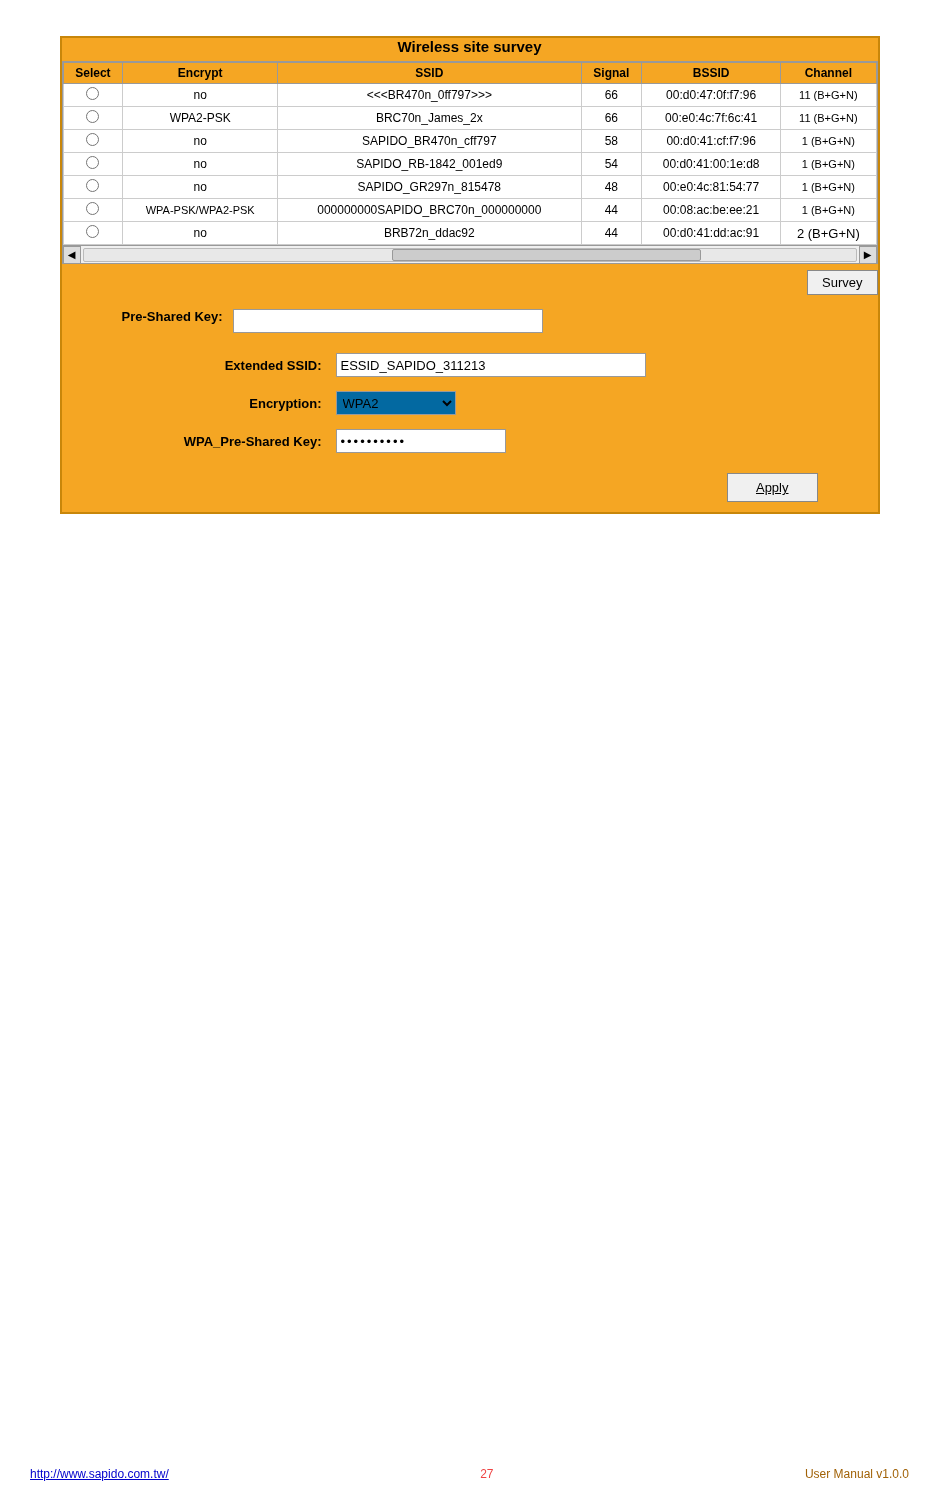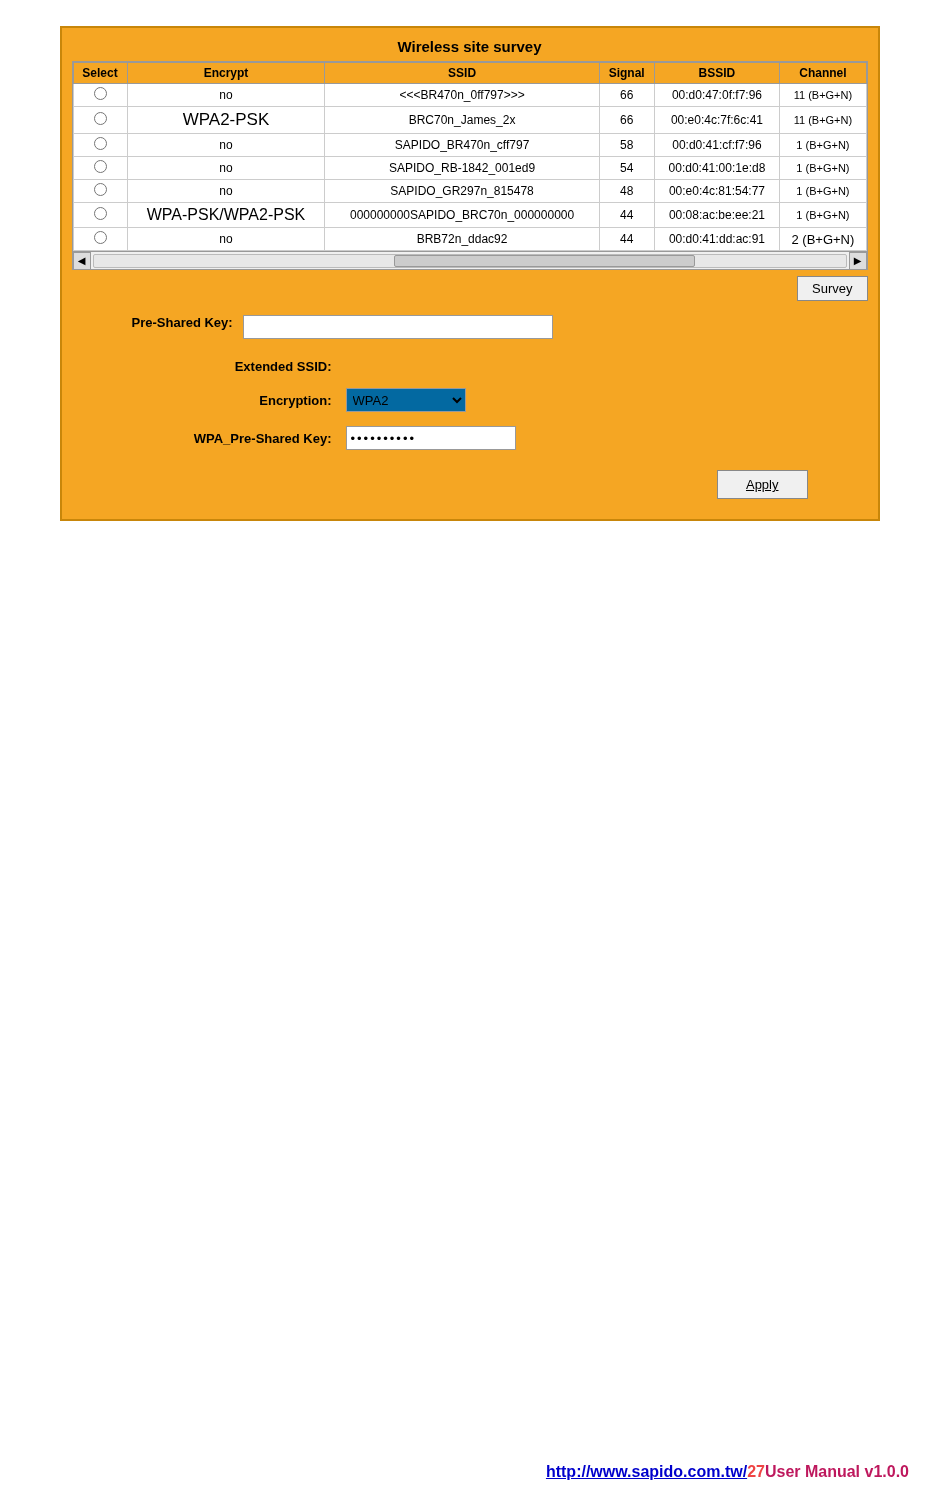--- a/index.html
+++ b/index.html
@@ -12,23 +12,23 @@
       position: relative;
     }
 
     .page-wrapper {
       padding: 20px 30px;
     }
 
     .main-panel {
       background: #f5a623;
       border: 2px solid #c8860a;
-      padding: 10px;
+      padding: 0;
       width: 820px;
-      margin: 6px auto;
+      margin: 16px auto;
     }
 
     
     .survey-title {
       text-align: center;
       font-weight: bold;
       font-size: 15px;
       color: #000;
       margin-bottom: 6px;
     }
@@ -239,39 +239,38 @@
       text-decoration: underline;
     }
 
     
     .page-footer {
       position: absolute;
       bottom: 20px;
       left: 30px;
       right: 30px;
       display: flex;
-      justify-content: flex-end;
+      justify-content: space-between;
       align-items: center;
-      font-size: 16px;
+      font-size: 12px;
       color: #000;
-      font-weight: bold;
     }
 
     .footer-link {
       color: #0000cc;
       text-decoration: underline;
       cursor: pointer;
     }
 
     .footer-page {
       color: #ef4444;
     }
 
     .footer-manual {
-      color: #be185d;
+      color: #a16207;
     }
   </style>
 </head>
 <body>
 
 <div class="page-wrapper">
   <div class="main-panel">
 
     <div class="survey-title">Wireless site survey</div>
 
@@ -292,21 +291,21 @@
           <tr>
                 <td class="radio-cell"><input type="radio" name="network-select" style=""></td>
                 <td>no</td>
                 <td>&lt;&lt;&lt;BR470n_0ff797&gt;&gt;&gt;</td>
                 <td>66</td>
                 <td>00:d0:47:0f:f7:96</td>
                 <td style="font-size: 11px;">11 (B+G+N)</td>
               </tr>
               <tr>
                 <td class="radio-cell"><input type="radio" name="network-select" style=""></td>
-                <td style="font-size: 17px;">WPA2-PSK</td>
+                <td style="font-size: 12px;">WPA2-PSK</td>
                 <td>BRC70n_James_2x</td>
                 <td>66</td>
                 <td>00:e0:4c:7f:6c:41</td>
                 <td style="font-size: 11px;">11 (B+G+N)</td>
               </tr>
               <tr>
                 <td class="radio-cell"><input type="radio" name="network-select" style=""></td>
                 <td>no</td>
                 <td>SAPIDO_BR470n_cff797</td>
                 <td>58</td>
@@ -324,21 +323,21 @@
               <tr>
                 <td class="radio-cell"><input type="radio" name="network-select" style=""></td>
                 <td>no</td>
                 <td>SAPIDO_GR297n_815478</td>
                 <td>48</td>
                 <td>00:e0:4c:81:54:77</td>
                 <td style="font-size: 11px;">1 (B+G+N)</td>
               </tr>
               <tr>
                 <td class="radio-cell"><input type="radio" name="network-select" style=""></td>
-                <td style="font-size: 16px;">WPA-PSK/WPA2-PSK</td>
+                <td style="font-size: 11px;">WPA-PSK/WPA2-PSK</td>
                 <td>000000000SAPIDO_BRC70n_000000000</td>
                 <td>44</td>
                 <td>00:08:ac:be:ee:21</td>
                 <td style="font-size: 11px;">1 (B+G+N)</td>
               </tr>
               <tr>
                 <td class="radio-cell"><input type="radio" name="network-select" style=""></td>
                 <td>no</td>
                 <td>BRB72n_ddac92</td>
                 <td>44</td>
@@ -365,20 +364,21 @@
     <div class="psk-section">
       <span class="psk-label">Pre-Shared Key:</span>
       <input type="text" class="psk-input form-input" value="" style="">
     </div>
 
 
     <div class="ews-form">
 
       <div class="form-row">
         <span class="form-label">Extended SSID:</span>
+        <input type="text" class="form-input input-essid" value="ESSID_SAPIDO_311213" style="">
       </div>
 
       <div class="form-row">
         <span class="form-label">Encryption:</span>
         <div class="encryption-row">
           <select class="form-select">
             <option>WPA2</option>
             <option>WPA</option>
             <option>WEP</option>
             <option>none</option>

